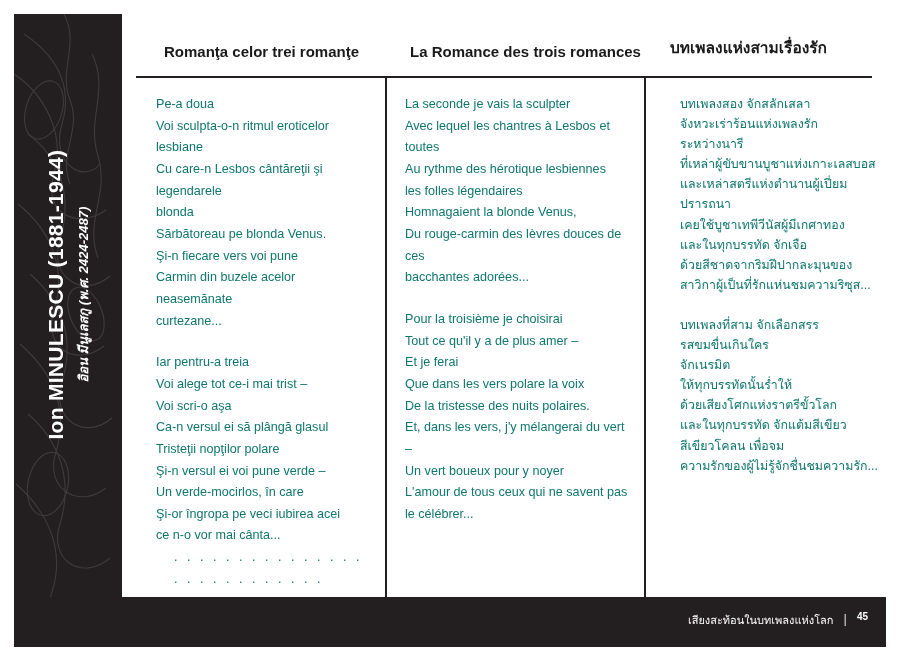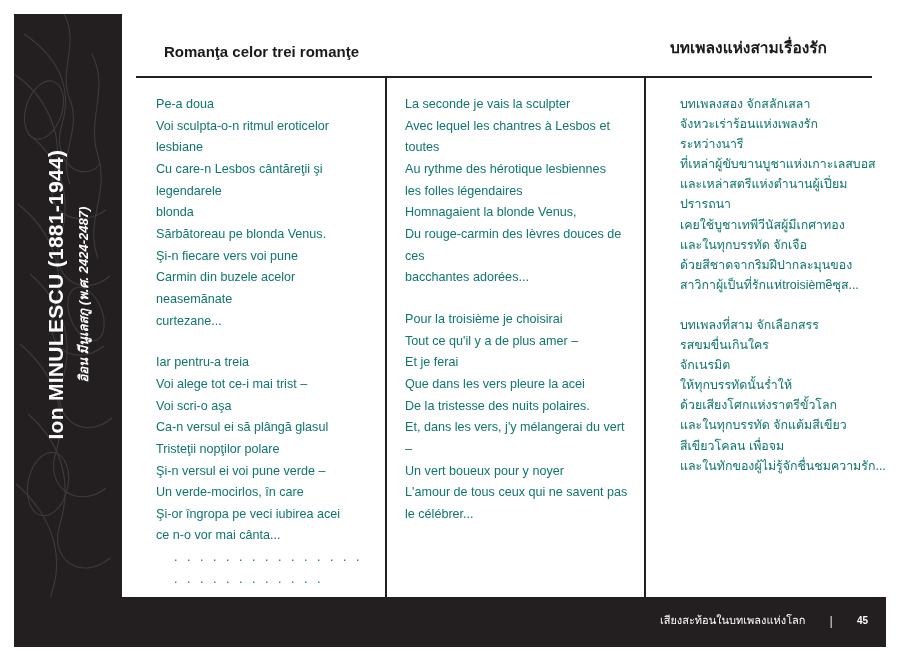--- a/index.html
+++ b/index.html
@@ -152,22 +152,22 @@
     top: 583px;
     width: 872px;
     height: 50px;
     background: #231f20;
   }
   .footer-inner {
     position: absolute;
     right: 18px;
     top: 597px;
     display: flex;
-    align-items: center;
-    gap: 24px;
+    align-items: flex-start;
+    gap: 10px;
     color: #ffffff;
   }
   .footer-text {
     font-size: 11px;
   }
   .footer-sep {
     font-size: 13px;
     color: #ffffff;
     opacity: 0.8;
   }
@@ -205,20 +205,21 @@
           <div class="author-name">Ion MINULESCU (1881-1944)</div>
           <div class="author-thai">อิอน มีนูเลสกู (พ.ศ. 2424-2487)</div>
         </div>
       </div>
     </div>
 
     <div class="content">
 
       <div class="headings">
         <div class="col-head c1">Romanţa celor trei romanţe</div>
+        <div class="col-head c2">La Romance des trois romances</div>
         <div class="col-head c3">บทเพลงแห่งสามเรื่องรัก</div>
       </div>
 
       <div class="rule"></div>
 
       <div class="columns">
         <div class="vline v1"></div>
         <div class="vline v2"></div>
 
         <div class="col c1">
@@ -253,51 +254,51 @@
             <span class="ln">Au rythme des hérotique lesbiennes</span>
             <span class="ln">les folles légendaires</span>
             <span class="ln">Homnagaient la blonde Venus,</span>
             <span class="ln">Du rouge-carmin des lèvres douces de ces</span>
             <span class="ln">bacchantes adorées...</span>
           </p>
           <p class="stanza">
             <span class="ln">Pour la troisième je choisirai</span>
             <span class="ln">Tout ce qu'il y a de plus amer –</span>
             <span class="ln">Et je ferai</span>
-            <span class="ln">Que dans les vers pleure la acei</span>
+            <span class="ln">Que dans les vers polare la voix</span>
             <span class="ln">De la tristesse des nuits polaires.</span>
             <span class="ln">Et, dans les vers, j'y mélangerai du vert –</span>
             <span class="ln">Un vert boueux pour y noyer</span>
             <span class="ln">L'amour de tous ceux qui ne savent pas</span>
             <span class="ln">le célébrer...</span>
           </p>
         </div>
 
         <div class="col c3">
           <p class="stanza">
             <span class="ln">บทเพลงสอง จักสลักเสลา</span>
             <span class="ln">จังหวะเร่าร้อนแห่งเพลงรัก</span>
             <span class="ln">ระหว่างนารี</span>
             <span class="ln">ที่เหล่าผู้ขับขานบูชาแห่งเกาะเลสบอส</span>
             <span class="ln">และเหล่าสตรีแห่งตำนานผู้เปี่ยม</span>
             <span class="ln">ปรารถนา</span>
             <span class="ln">เคยใช้บูชาเทพีวีนัสผู้มีเกศาทอง</span>
             <span class="ln">และในทุกบรรทัด จักเจือ</span>
             <span class="ln">ด้วยสีชาดจากริมฝีปากละมุนของ</span>
-            <span class="ln">สาวิกาผู้เป็นที่รักแห่troisièmeิซุส...</span>
+            <span class="ln">สาวิกาผู้เป็นที่รักแห่นชมความริซุส...</span>
           </p>
           <p class="stanza">
             <span class="ln">บทเพลงที่สาม จักเลือกสรร</span>
             <span class="ln">รสขมขื่นเกินใคร</span>
             <span class="ln">จักเนรมิต</span>
             <span class="ln">ให้ทุกบรรทัดนั้นร่ำให้</span>
             <span class="ln">ด้วยเสียงโศกแห่งราตรีขั้วโลก</span>
             <span class="ln">และในทุกบรรทัด จักแต้มสีเขียว</span>
             <span class="ln">สีเขียวโคลน เพื่อจม</span>
-            <span class="ln">และในทักของผู้ไม่รู้จักชื่นชมความรัก...</span>
+            <span class="ln">ความรักของผู้ไม่รู้จักชื่นชมความรัก...</span>
           </p>
         </div>
       </div>
 
       <div class="rule bottom"></div>
     </div>
 
     <div class="footer-bar"></div>
     <div class="footer-inner">
       <span class="footer-text">เสียงสะท้อนในบทเพลงแห่งโลก</span>

